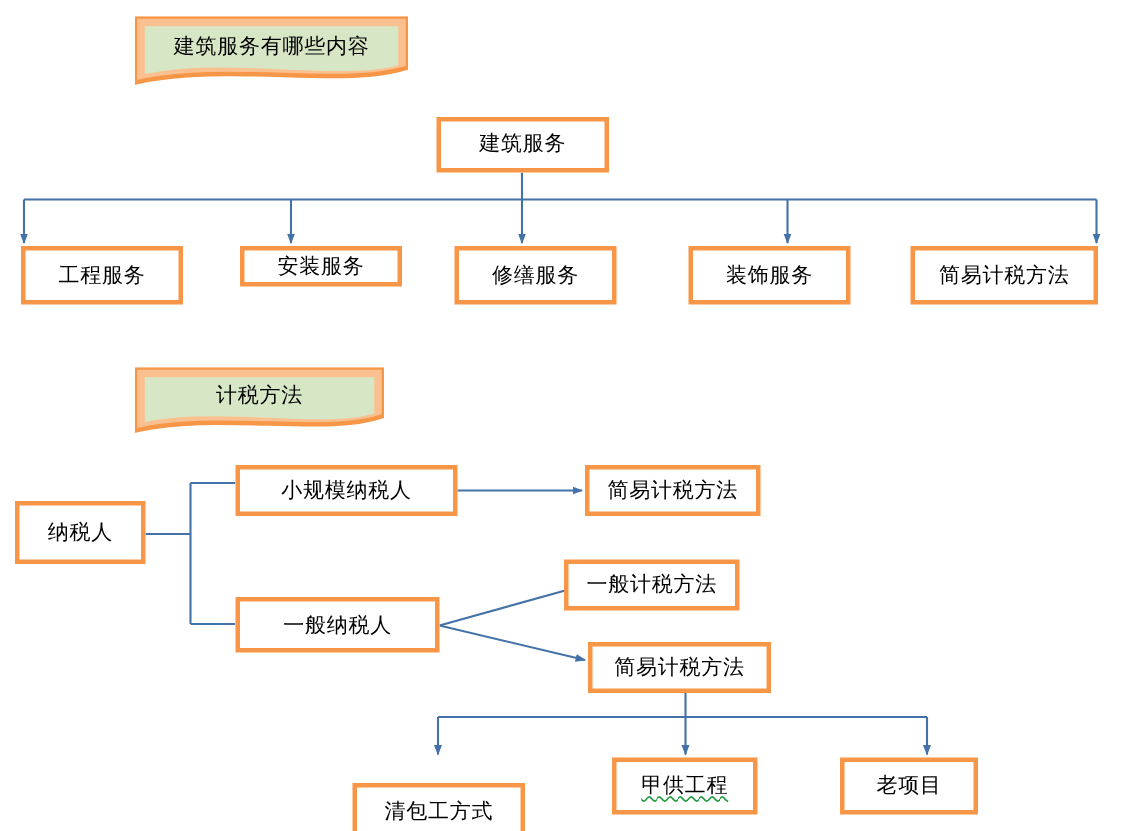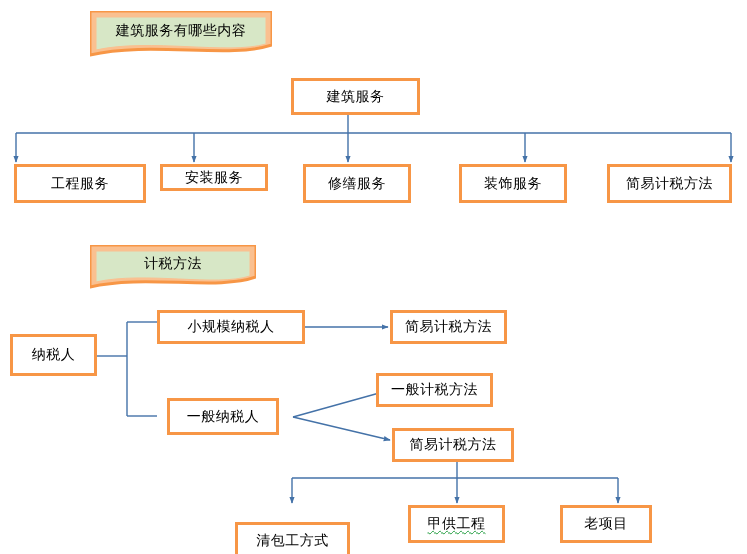--- a/index.html
+++ b/index.html
@@ -115,25 +115,25 @@
   </svg>
 
   <div class="banner" style="left:90px; top:11px; width:182px; height:48px;">
     <svg width="182" height="48" viewBox="0 0 182 48">
       <path d="M0,0 H182 V34 C140,48 60,30 0,44 Z" fill="#FAC090" stroke="#F79646" stroke-width="3"></path>
       <path d="M6,6 H176 V33 C138,44 60,27 6,39 Z" fill="#D7E7C6" stroke="#FAC090" stroke-width="1"></path>
     </svg>
     <div class="btext">建筑服务有哪些内容</div>
   </div>
 
-  <div class="node" style="left:291px; top:78px; width:129px; height:37px;font-family:Liberation Serif, serif;">
+  <div class="node" style="left:291px; top:78px; width:115px; height:37px;font-family:Liberation Serif, serif;">
     <span class="label">建筑服务</span>
   </div>
 
-  <div class="node" style="left:14px; top:164px; width:132px; height:39px;">
+  <div class="node" style="left:14px; top:164px; width:108px; height:39px;">
     <span class="label">工程服务</span>
   </div>
 
   <div class="node" style="left:160px; top:164px; width:108px; height:27px;">
     <span class="label">安装服务</span>
   </div>
 
   <div class="node" style="left:303px; top:164px; width:108px; height:39px;">
     <span class="label">修缮服务</span>
   </div>
@@ -155,21 +155,21 @@
   </div>
 
   <div class="node" style="left:10px; top:334px; width:87px; height:42px;">
     <span class="label">纳税人</span>
   </div>
 
   <div class="node" style="left:157px; top:310px; width:148px; height:34px;">
     <span class="label">小规模纳税人</span>
   </div>
 
-  <div class="node" style="left:157px; top:398px; width:112px; height:37px;margin-left:10px;">
+  <div class="node" style="left:157px; top:398px; width:136px; height:37px;">
     <span class="label">一般纳税人</span>
   </div>
 
   <div class="node" style="left:390px; top:310px; width:117px; height:34px;">
     <span class="label">简易计税方法</span>
   </div>
 
   <div class="node" style="left:376px; top:373px; width:117px; height:34px;">
     <span class="label">一般计税方法</span>
   </div>

